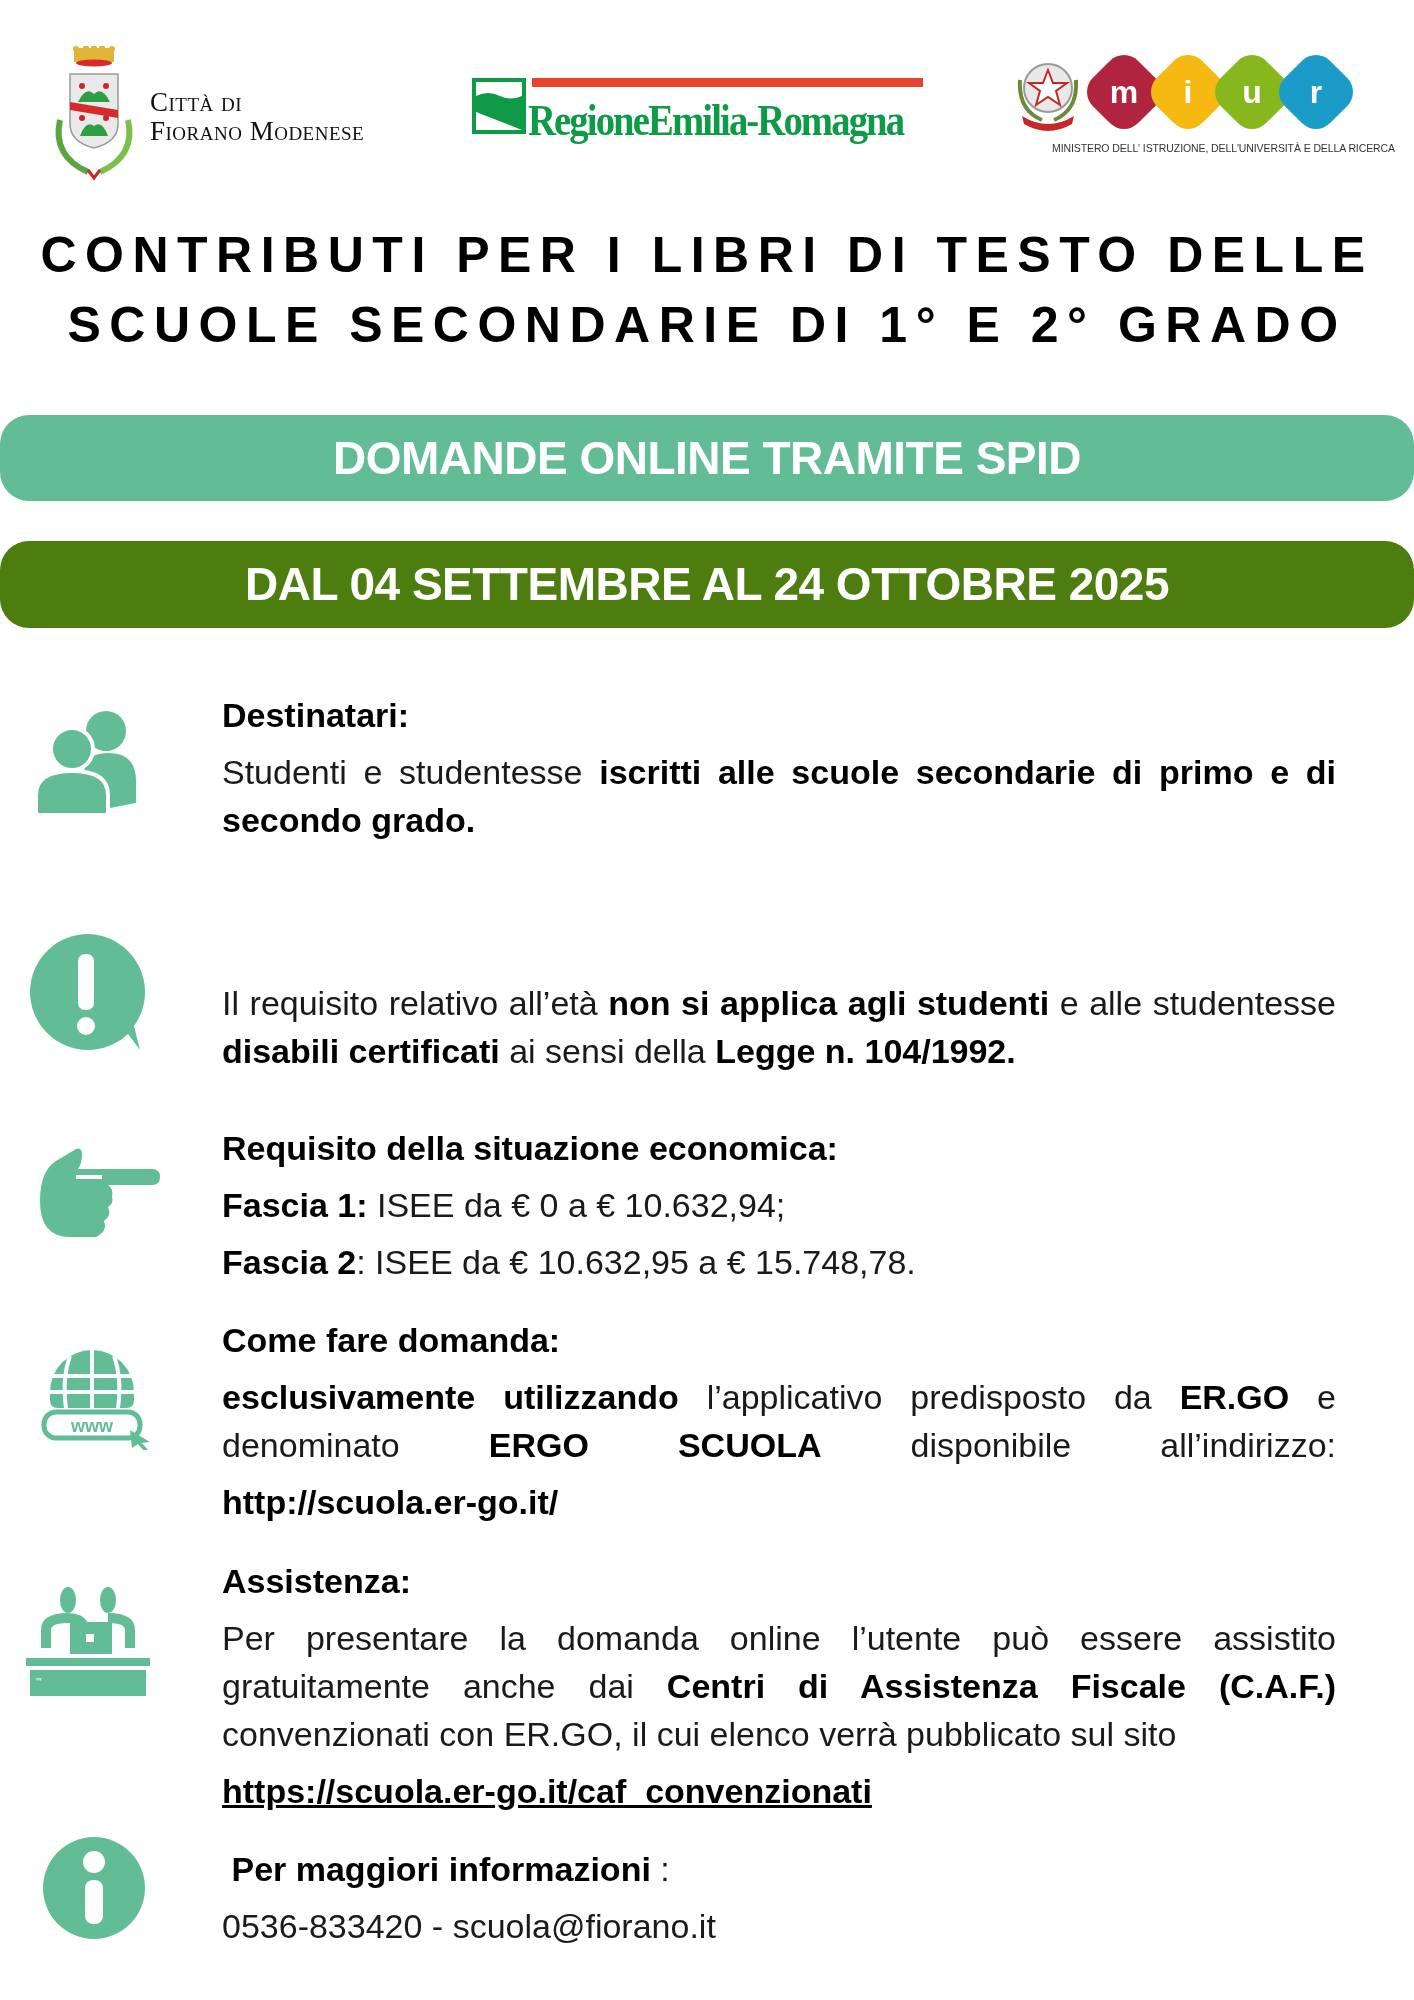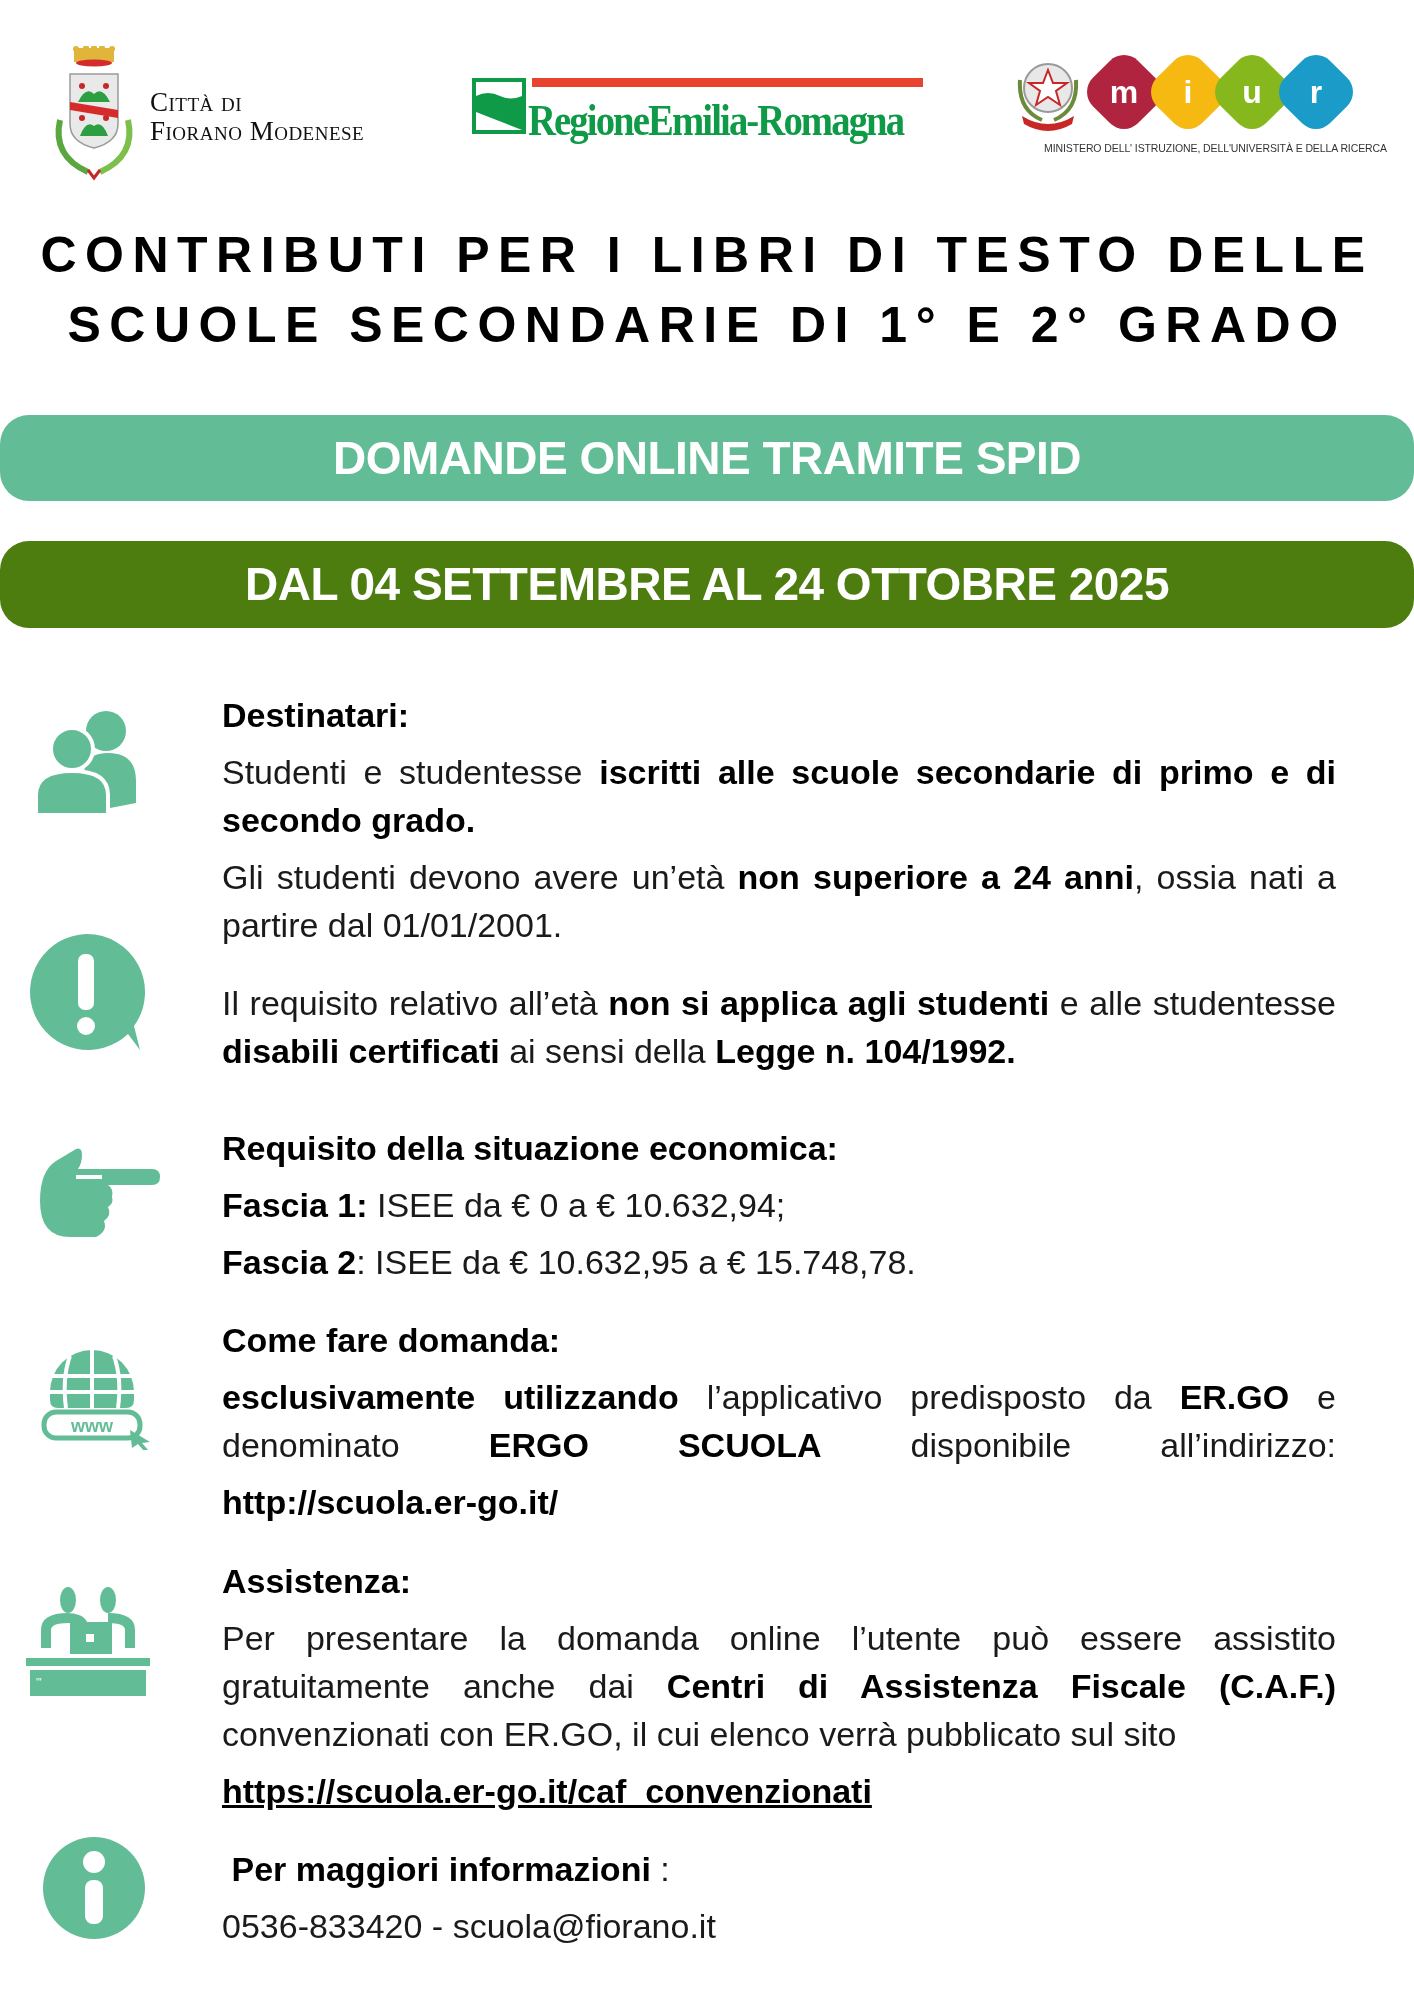--- a/index.html
+++ b/index.html
@@ -7,21 +7,21 @@
   .abs { position: absolute; }
 
   
   .logo-fiorano { left: 48px; top: 46px; width: 370px; height: 135px; }
   .fiorano-text { position: absolute; left: 102px; top: 42px; font-family: "Liberation Serif", "DejaVu Serif", serif; font-variant: small-caps; font-size: 27px; line-height: 29px; color: #111; letter-spacing: 0.5px; }
   .logo-er { left: 470px; top: 72px; width: 455px; height: 92px; }
   .er-bar { position: absolute; left: 62px; top: 6px; width: 391px; height: 9px; background: #e8432f; }
   .er-square { position: absolute; left: 2px; top: 6px; width: 54px; height: 56px; border: 4px solid #0f9a48; box-sizing: border-box; background: #fff; overflow: hidden; }
   .er-text { position: absolute; left: 58px; top: 20px; font-family: "Liberation Serif", "DejaVu Serif", serif; font-weight: bold; font-size: 45px; line-height: 56px; color: #0f9a48; letter-spacing: -2.2px; white-space: nowrap; transform: scaleX(0.86); transform-origin: left top; }
   .logo-miur { left: 990px; top: 50px; width: 380px; height: 130px; }
-  .miur-text { position: absolute; left: 14px; top: 92px; font-size: 10.5px; color: #333; white-space: nowrap; letter-spacing: -0.1px; padding-left: 40px; }
+  .miur-text { position: absolute; left: 22px; top: 92px; font-size: 10.5px; color: #333; white-space: nowrap; letter-spacing: -0.1px; padding-left: 40px; }
 
   
   .title { left: 0; width: 1414px; text-align: center; font-weight: bold; font-size: 50px; letter-spacing: 8.5px; color: #000; line-height: 70px; }
   .title.l1 { top: 220px; }
   .title.l2 { top: 290px; }
 
   
   .band { left: 0; width: 1414px; color: #fff; font-weight: bold; text-align: center; letter-spacing: -0.5px; border-radius: 29px; }
   .band-green { top: 415px; height: 86px; background: #62bd97; font-size: 46px; line-height: 86px; }
   .band-brown { top: 541px; height: 87px; background: #4d7c0f; font-size: 46px; line-height: 87px; }
@@ -119,21 +119,20 @@
   <svg width="112" height="110" viewBox="0 0 112 110">
     <circle cx="74" cy="26" r="20" fill="#62bd97"></circle>
     <path d="M52 108 V70 Q52 48 76 48 Q104 48 104 76 V98 Z" fill="#62bd97"></path>
     <circle cx="40" cy="44" r="21" fill="#62bd97" stroke="#fff" stroke-width="4"></circle>
     <path d="M4 110 V90 Q4 66 40 66 Q76 66 76 90 V110 Z" fill="#62bd97" stroke="#fff" stroke-width="4"></path>
   </svg>
 </div>
 <div class="abs section" style="top:682px">
   <p class="h">Destinatari:</p>
   <p class="justify"><span>Studenti e studentesse </span><b>iscritti alle scuole secondarie di primo e di secondo grado.</b></p>
-  <p class="justify"><span>Gli studenti devono avere un’età </span><b>non superiore a 24 anni</b><span>, ossia nati a partire dal 01/01/2001.</span></p>
 </div>
 
 <div class="icon" style="left:26px;top:932px">
   <svg width="122" height="122" viewBox="0 0 122 122">
     <path d="M60 2 A58 58 0 1 0 102 102 L114 118 L108 94 A58 58 0 0 0 60 2 Z" fill="#62bd97"></path>
     <rect x="52" y="22" width="16" height="56" rx="7" fill="#fff"></rect>
     <circle cx="60" cy="94" r="9" fill="#fff"></circle>
   </svg>
 </div>
 <div class="abs section" style="top:970px">

